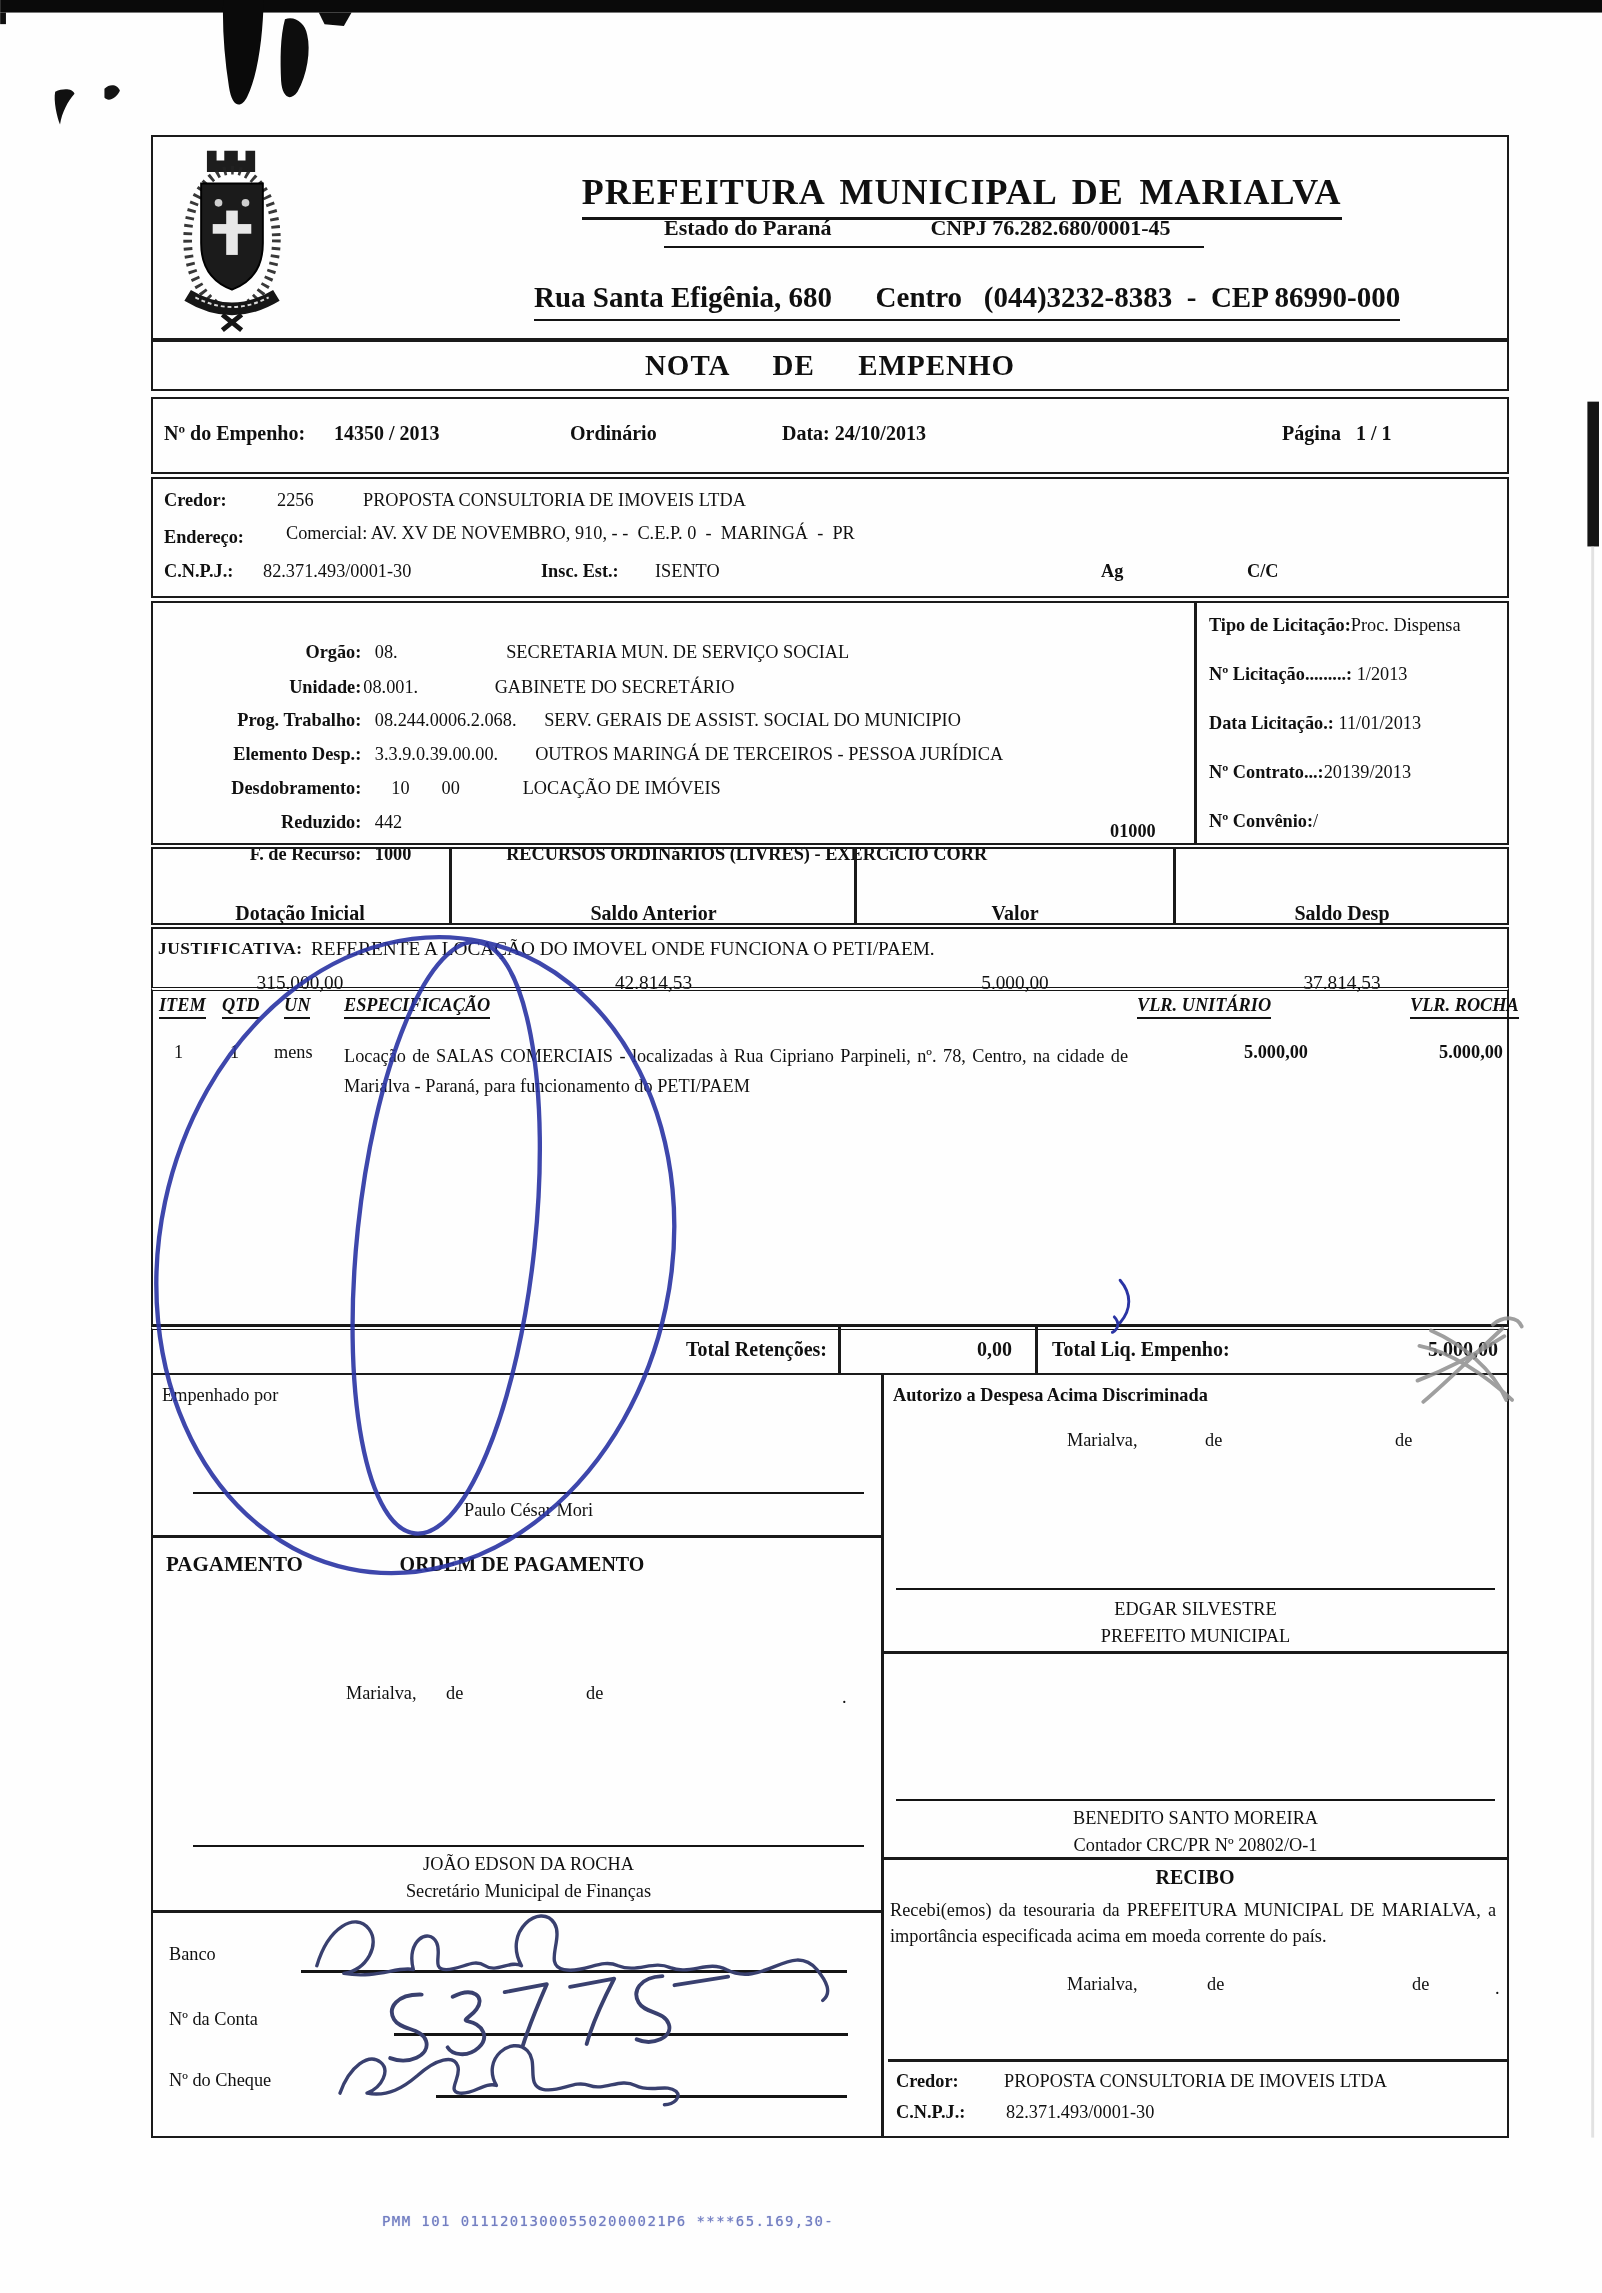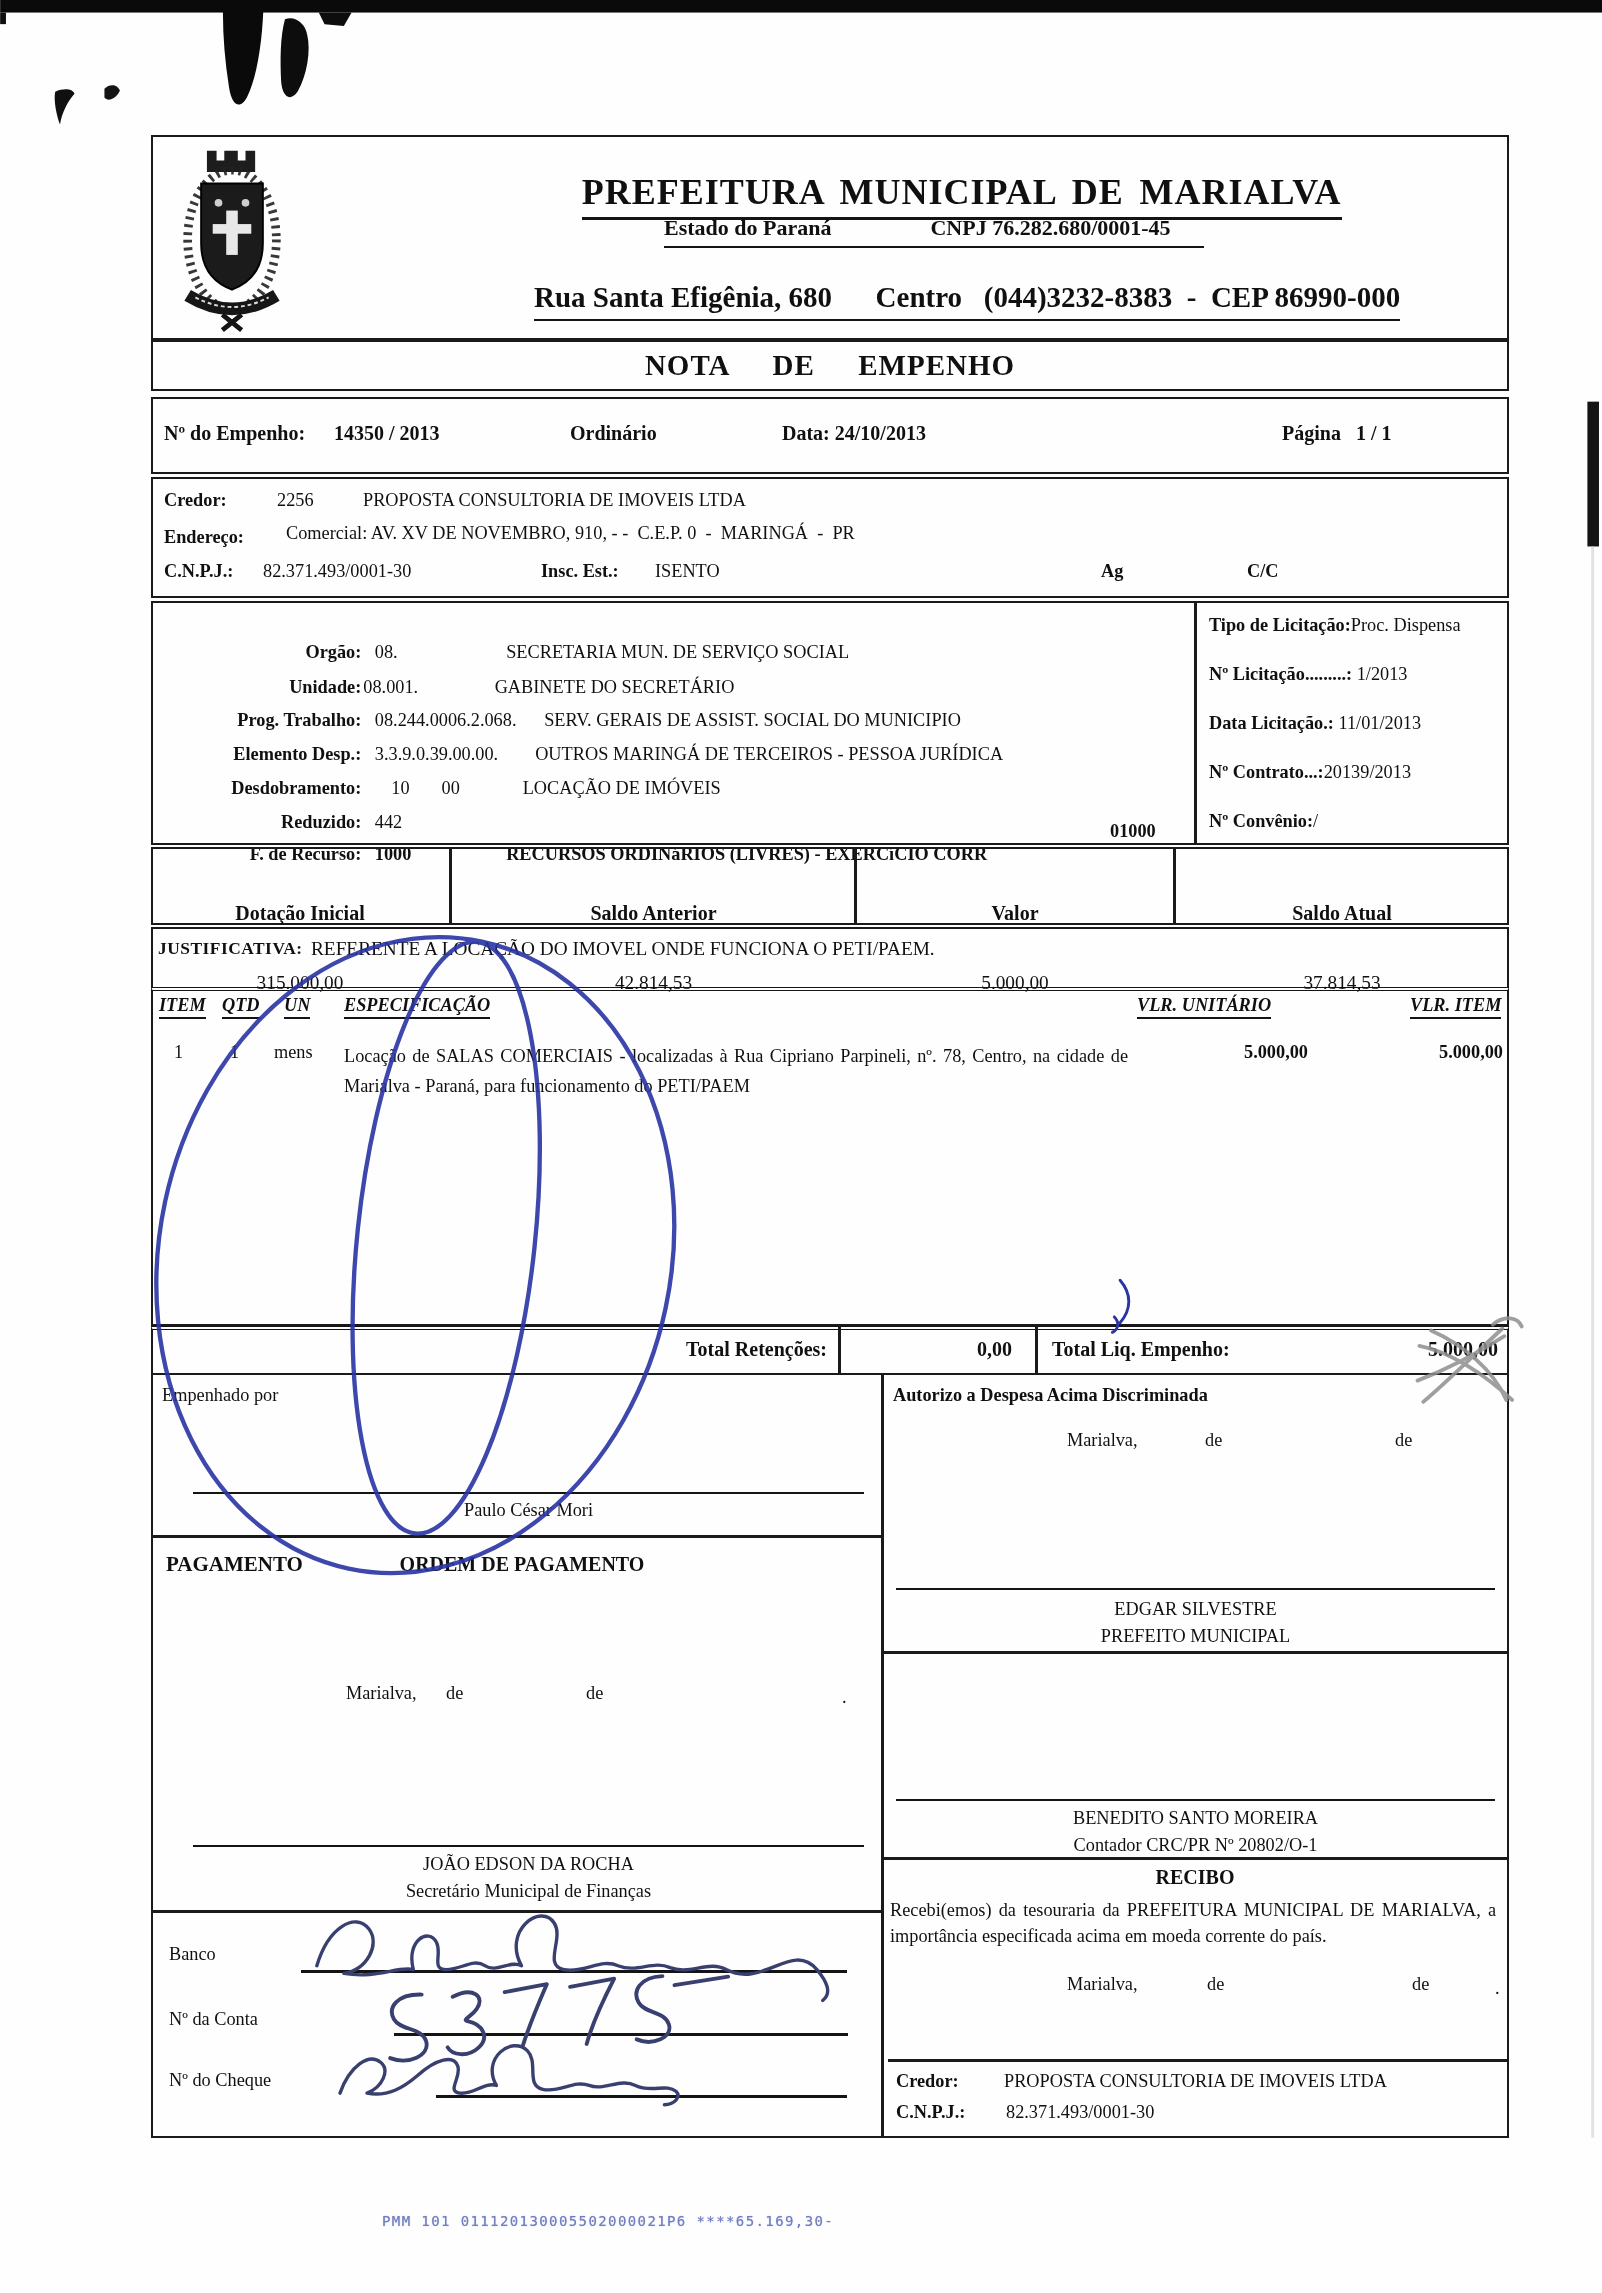--- a/index.html
+++ b/index.html
@@ -113,36 +113,36 @@
   </div>
   <div class="t ctr" style="left:452px;top:855px;width:403px;">
     <div class="b" style="font-size:20px;">Saldo Anterior</div>
     <div style="font-size:19.3px;">42.814,53</div>
   </div>
   <div class="t ctr" style="left:857px;top:855px;width:316px;">
     <div class="b" style="font-size:20px;">Valor</div>
     <div style="font-size:19.3px;">5.000,00</div>
   </div>
   <div class="t ctr" style="left:1176px;top:855px;width:332px;">
-    <div class="b" style="font-size:20px;">Saldo Atual</div>
+    <div class="b" style="font-size:20px;">Saldo Desp</div>
     <div style="font-size:19.3px;">37.814,53</div>
   </div>
 
   <div class="box" style="left:151px;top:927px;width:1358px;height:60px;border-width:2.9px;border-bottom:none;"></div>
   <div class="t b" style="left:158px;top:938px;font-size:17.4px;letter-spacing:0.5px;">JUSTIFICATIVA:</div>
   <div class="t" style="left:311px;top:937px;font-size:19.3px;">REFERENTE A LOCAÇÃO DO IMOVEL ONDE FUNCIONA O PETI/PAEM.</div>
 
   <div class="box" style="left:151px;top:987px;width:1358px;height:339px;border-width:2.9px;border-top:4.8px double #141414;"></div>
 
   <div class="t b i" style="left:159px;top:994px;"><span class="uhead" style="border-bottom-width:2.4px;">ITEM</span></div>
   <div class="t b i" style="left:222px;top:994px;"><span class="uhead" style="border-bottom-width:2.4px;">QTD</span></div>
   <div class="t b i" style="left:284px;top:994px;"><span class="uhead" style="border-bottom-width:2.4px;">UN</span></div>
   <div class="t b i" style="left:344px;top:994px;"><span class="uhead" style="border-bottom-width:2.4px;">ESPECIFICAÇÃO</span></div>
   <div class="t b i" style="left:1137px;top:994px;"><span class="uhead" style="border-bottom-width:2.4px;">VLR. UNITÁRIO</span></div>
-  <div class="t b i" style="left:1410px;top:994px;"><span class="uhead" style="border-bottom-width:2.4px;">VLR. ITEM</span></div>
+  <div class="t b i" style="left:1410px;top:994px;"><span class="uhead" style="border-bottom-width:2.4px;">VLR. ROCHA</span></div>
 
   <div class="t" style="left:174px;top:1041px;">1</div>
   <div class="t" style="left:230px;top:1041px;">1</div>
   <div class="t" style="left:274px;top:1041px;">mens</div>
   <div class="t jst" style="left:344px;top:1041px;width:784px;font-size:18.3px;line-height:30px;">Locação de SALAS COMERCIAIS - localizadas à Rua Cipriano Parpineli, nº. 78, Centro, na cidade de Marialva - Paraná, para funcionamento do PETI/PAEM</div>
   <div class="t b rt" style="left:1163px;top:1041px;width:145px;">5.000,00</div>
   <div class="t b rt" style="left:1358px;top:1041px;width:145px;">5.000,00</div>
 
   <div class="box" style="left:151px;top:1326px;width:1358px;height:49px;border-width:2.9px;border-top:4.8px double #141414;"></div>
   <div class="vline" style="left:838px;top:1326px;width:2.9px;height:49px;"></div>

